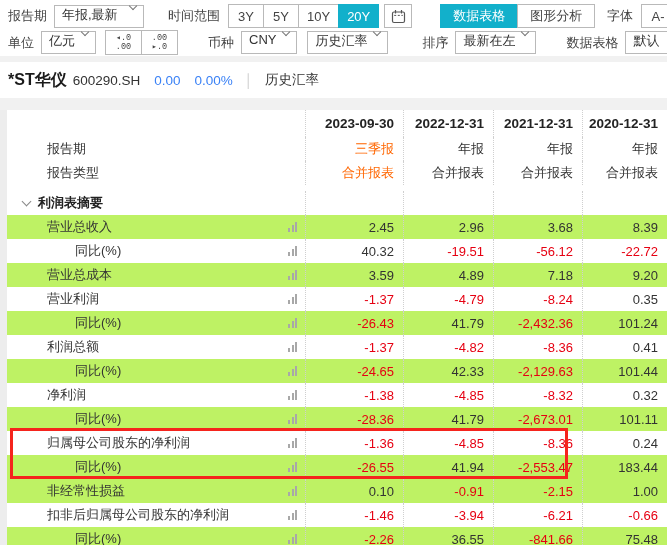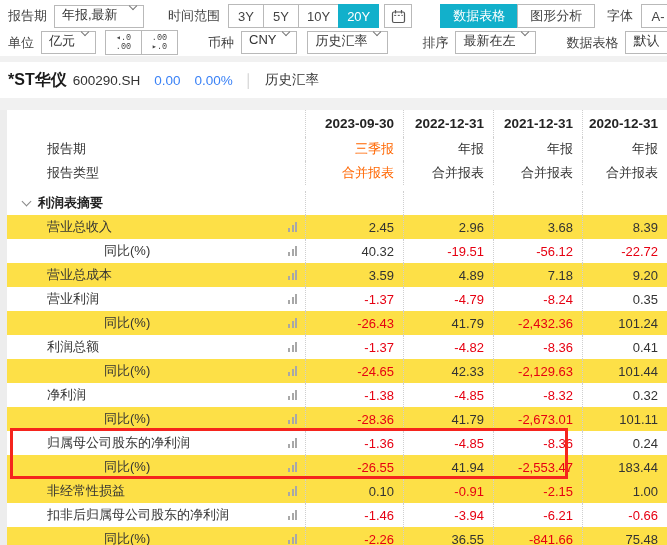--- a/index.html
+++ b/index.html
@@ -53,22 +53,22 @@
   .t-row { display:flex; align-items:stretch; height:24px; }
   .t-dates { height:27px; }
   .spacer { height:6px; }
   .cell-label { flex:0 0 298px; display:flex; align-items:center; font-size:13px; color:#333; }
   .cv { text-align:right; padding-right:9px; border-left:1px dotted #cfcfcf;
     display:flex; align-items:center; justify-content:flex-end; font-size:13px; color:#333; }
   .c1 { flex:0 0 98px; } .c2 { flex:0 0 90px; } .c3 { flex:0 0 89px; } .c4 { flex:1 1 auto; }
   .t-dates .cv { font-weight:bold; font-size:13.5px; color:#222; }
   .neg { color:var(--neg); }
   .org { color:var(--org); }
-  .shade { background:#fde047; }
-  .ind1 { padding-left:40px; } .ind2 { padding-left:97px; }
+  .shade { background:#bef264; }
+  .ind1 { padding-left:40px; } .ind2 { padding-left:68px; }
   .sec-chev { width:7px; height:7px; border-right:1.5px solid #888; border-bottom:1.5px solid #888;
     transform:rotate(45deg); margin:-4px 8px 0 16px; }
   .sec-label { font-size:13px; font-weight:bold; color:#222; }
   .bars { display:inline-flex; align-items:flex-end; gap:1.5px; margin-left:auto;
     margin-right:8px; cursor:pointer; }
   .bars i { display:block; width:2px; background:#a8a8a8; }
   .bars i:nth-child(1){height:4px;} .bars i:nth-child(2){height:7px;} .bars i:nth-child(3){height:10px;}
   .hl-box { position:absolute; left:3px; top:318px; width:558px; height:51px;
     border:3px solid var(--box); pointer-events:none; }
 </style>

